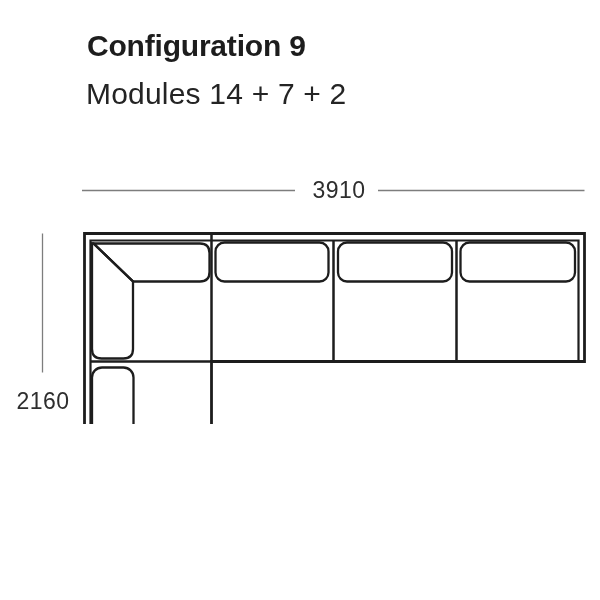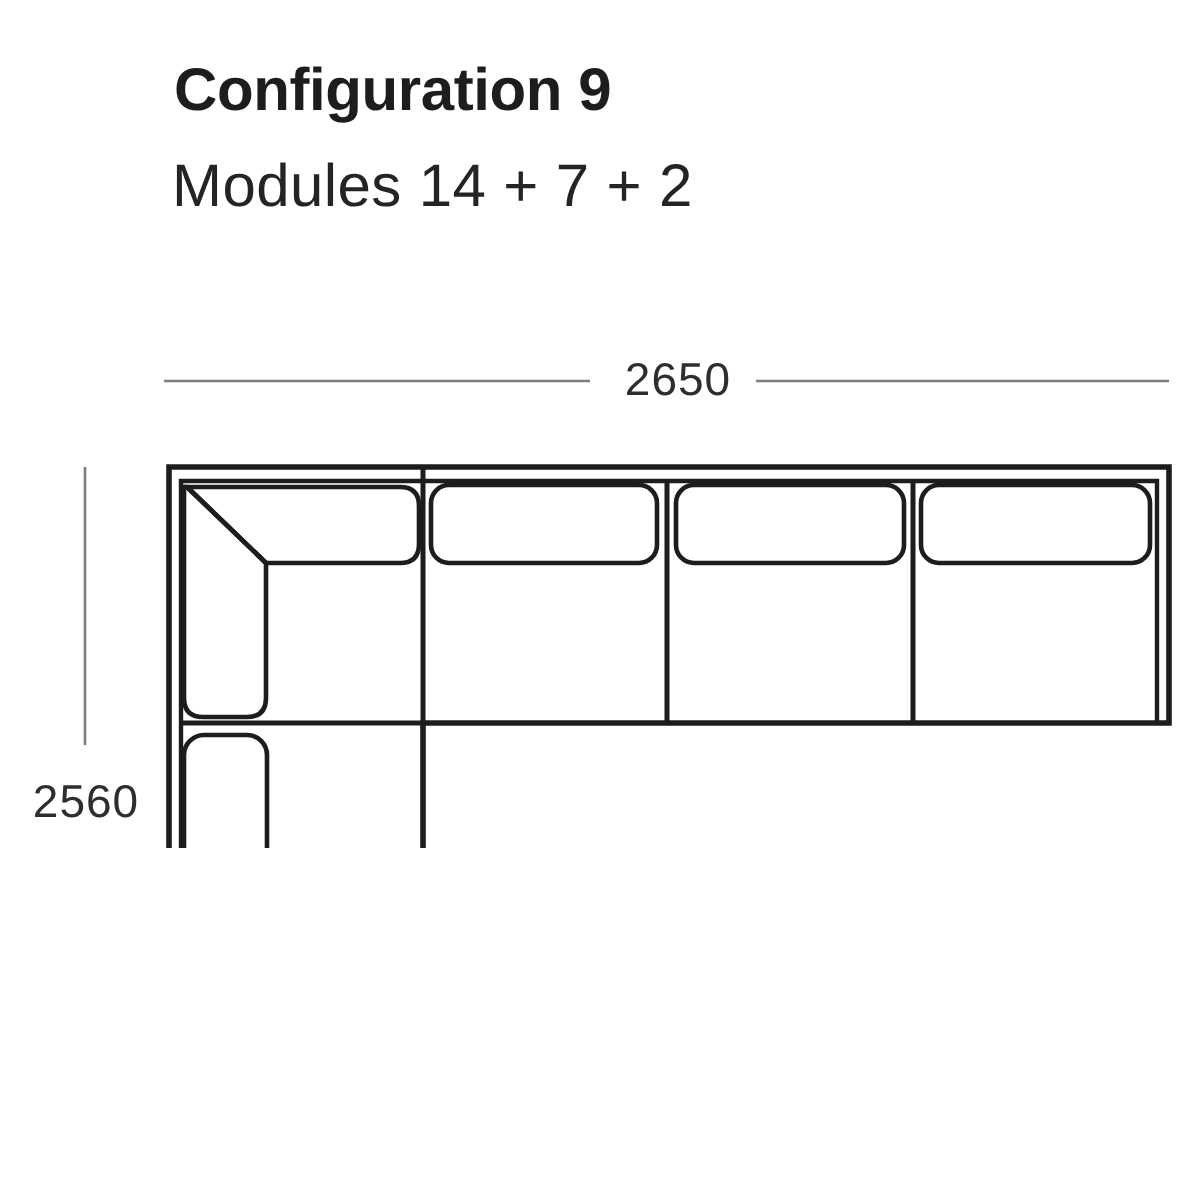--- a/index.html
+++ b/index.html
@@ -113,16 +113,16 @@
             <circle cx="134" cy="533" r="1.4"></circle>
           <circle cx="147" cy="529" r="1"></circle>
             <circle cx="158" cy="534" r="1.2"></circle>
           <circle cx="166" cy="528" r="1"></circle>
             <circle cx="104" cy="537" r="1"></circle>
         </g>
       </g>
     </g>
   </svg>
 
-  <div class="dim-label w">2650</div>
-  <div class="dim-label h">2560</div>
+  <div class="dim-label w">3910</div>
+  <div class="dim-label h">2160</div>
 
 </div>
 
 </body></html>

